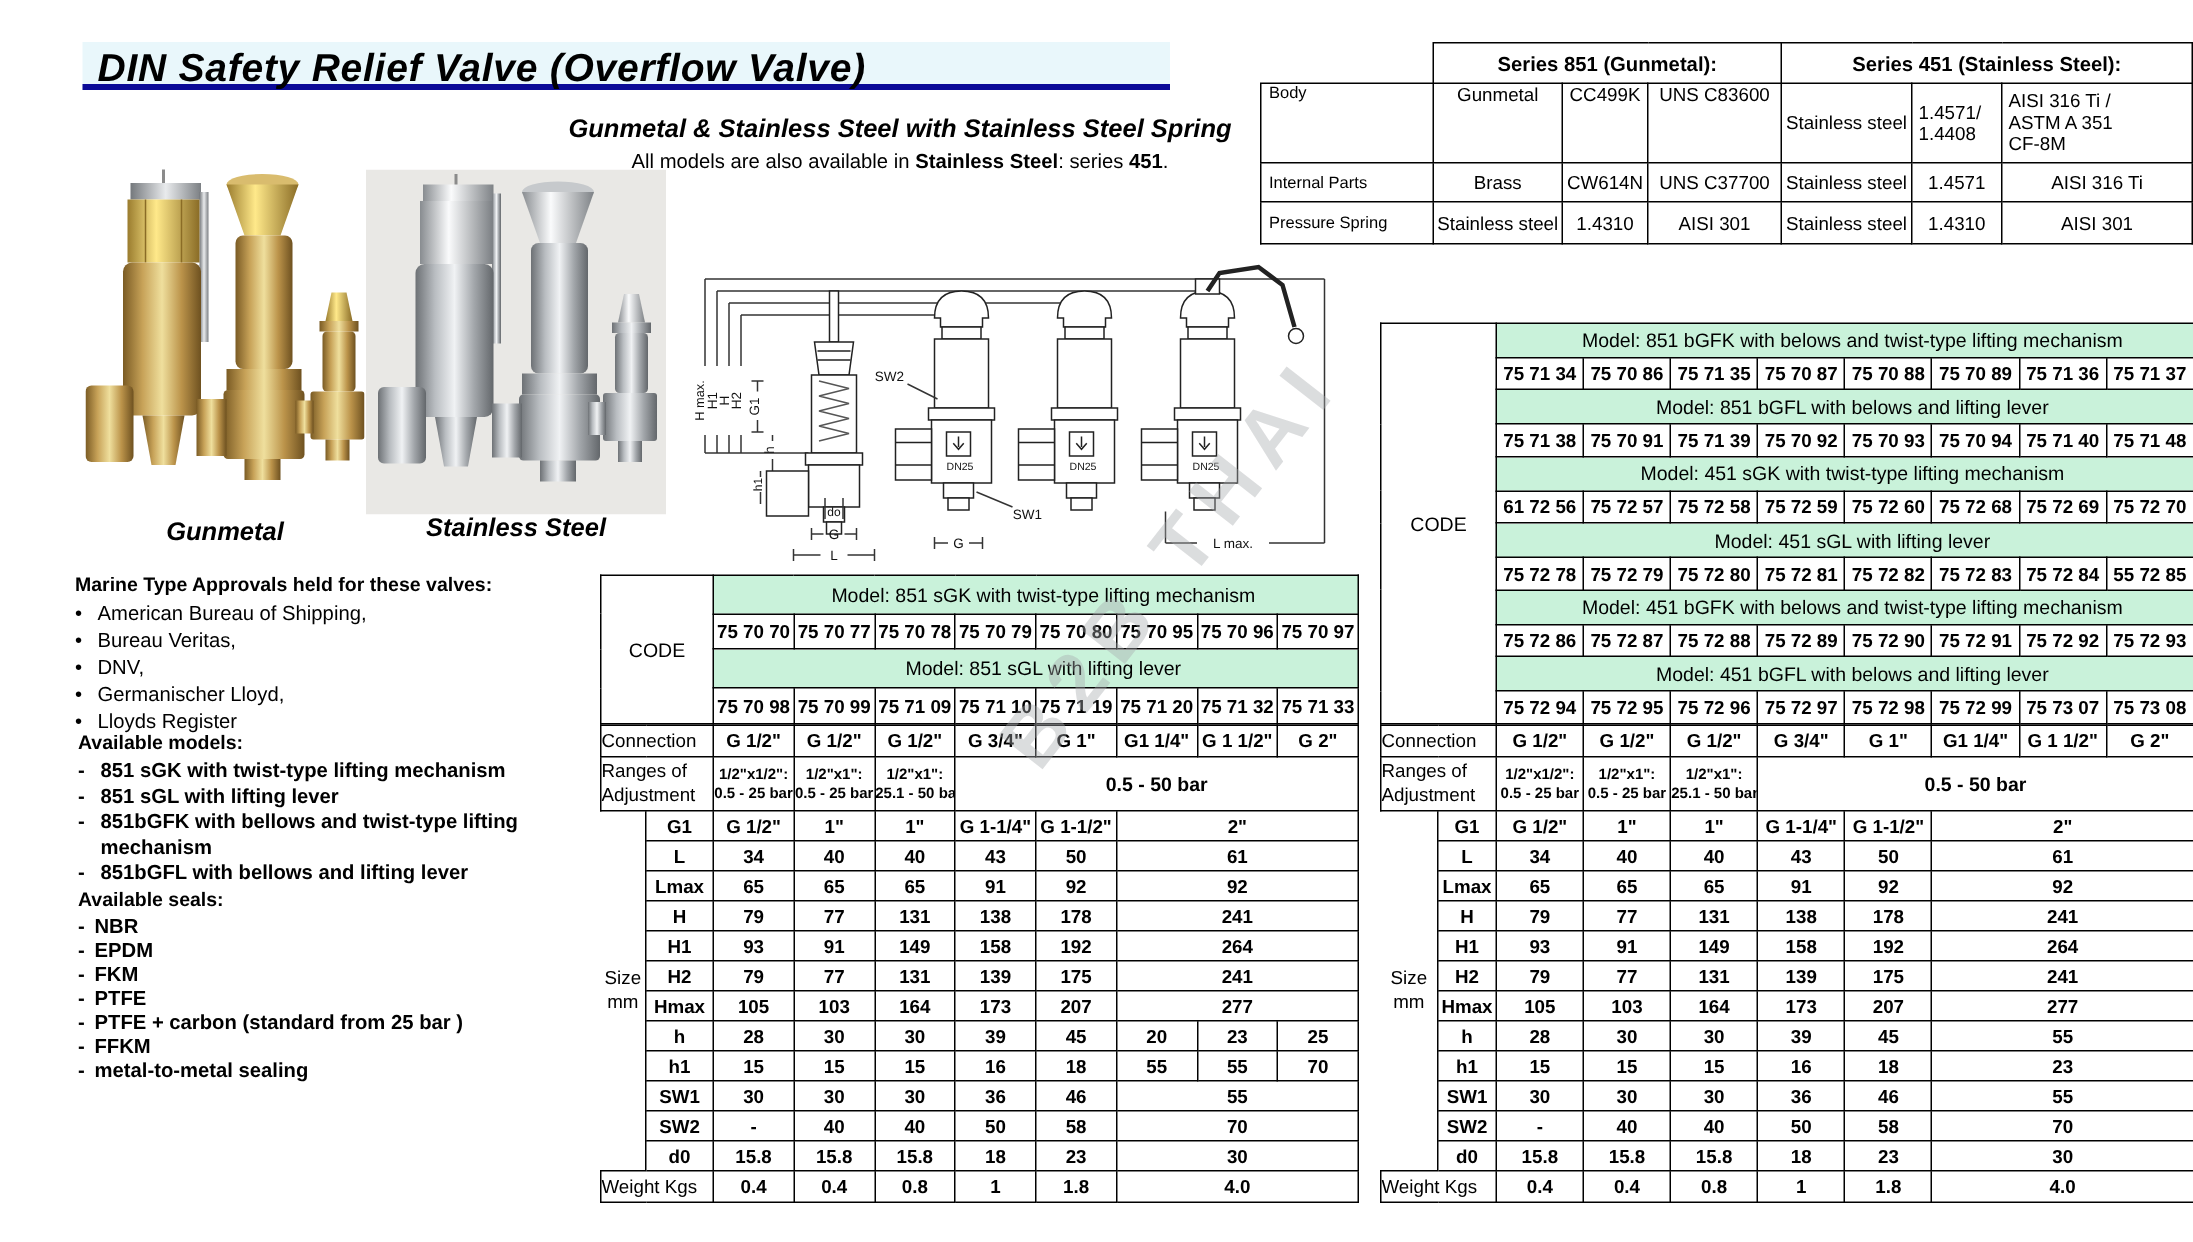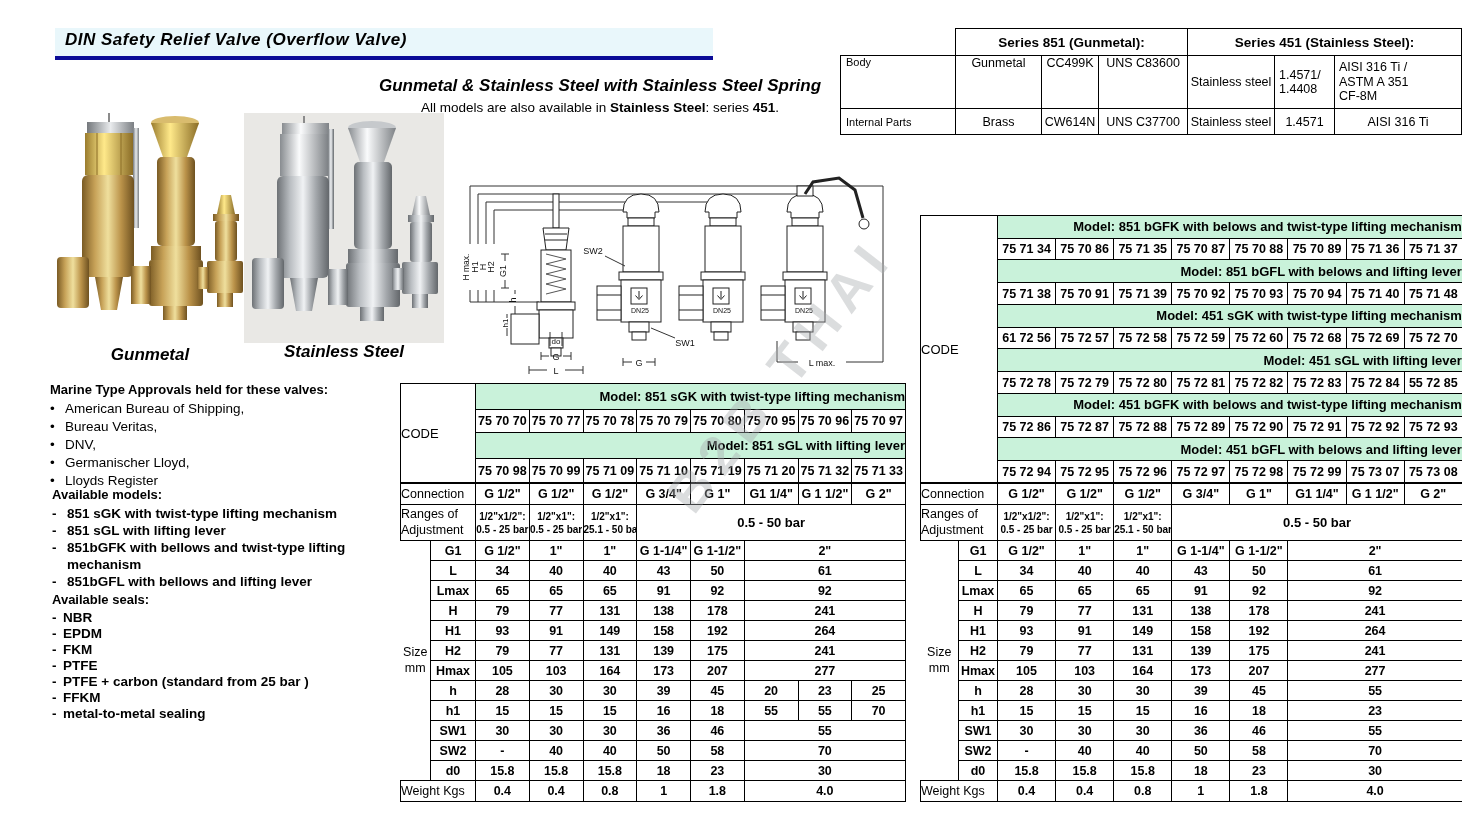--- a/index.html
+++ b/index.html
@@ -1,22 +1,22 @@
 <!DOCTYPE html>
 <html><head>
 <meta charset="utf-8">
 <style>
   html,body{margin:0;padding:0}
   body{width:1462px;height:828px;position:relative;background:#fff;color:#000;
        font-family:"Liberation Sans",sans-serif;overflow:hidden;
        --green:#c9f2da;--titlebg:#e9f7fb;--underline:#0b0b97;--wm:#a8abae}
   .b{font-weight:700}
 
-  #title-bar{position:absolute;left:55px;top:28px;width:658px;height:32px;background:var(--titlebg);
-    border-bottom:4px solid var(--underline);font-style:italic;font-weight:700;font-size:17px;
+  #title-bar{position:absolute;left:55px;top:28px;width:725px;height:32px;background:var(--titlebg);
+    border-bottom:4px solid var(--underline);font-style:italic;font-weight:700;font-size:26px;
     letter-spacing:.5px;padding:2px 0 0 10px;box-sizing:border-box;white-space:nowrap}
   #subtitle{position:absolute;left:375px;top:76px;width:450px;text-align:center;
     font-style:italic;font-weight:700;font-size:17px;white-space:nowrap}
   #availability-note{position:absolute;left:375px;top:100px;width:450px;text-align:center;font-size:13.5px}
 
   #gunmetal-label{position:absolute;left:57px;top:345px;width:186px;text-align:center;
     font-style:italic;font-weight:700;font-size:17px}
   #stainless-label{position:absolute;left:244px;top:342px;width:200px;text-align:center;
     font-style:italic;font-weight:700;font-size:17px}
 
@@ -41,22 +41,22 @@
   .mt-cell{font-size:12.5px;text-align:center}
   .mt-comp{font-size:11px;text-align:left;padding-left:5px}
   .mt-blank{border-top:none;border-left:none}
   .multiline{white-space:pre-line;text-align:left;padding-left:4px;line-height:1.15}
   .vtop{vertical-align:top}
 
   #left-code{left:400px;top:383px;width:505px;height:100px}
   #right-code{left:920px;top:215px;width:542px;height:268px}
   #left-spec{left:400px;top:483px;width:505px}
   #right-spec{left:920px;top:483px;width:542px}
-  .code-label{font-size:13px;text-align:left}
-  .model-header{background:var(--green);font-weight:700;font-size:13px;text-align:right;padding-left:10px}
+  .code-label{font-size:13px;text-align:center}
+  .model-header{background:var(--green);font-weight:400;font-size:13px;text-align:center;padding-left:10px}
   .code-cell{font-weight:700;font-size:12.5px;text-align:center}
   .spec-label{font-size:12.5px;}
   .conn-cell{font-weight:700;font-size:12.5px;text-align:center}
   .ranges-label{line-height:1.25}
   .range-cell{font-size:10px;font-weight:700;text-align:center;line-height:1.3}
   .range-span{font-size:13px;font-weight:700;text-align:center}
   .size-vert{border:none;border-right:1px solid #000;font-size:12.5px;text-align:center;vertical-align:middle;line-height:1.25}
   .row-label{font-size:12.5px;font-weight:700;text-align:center}
   .val-cell{font-size:12.5px;font-weight:700;text-align:center}
 
@@ -194,20 +194,29 @@
 CF-8M</td>
       </tr>
       <tr style="height: 26px;">
         <td class="mt-comp">Internal Parts</td>
         <td class="mt-cell">Brass</td>
         <td class="mt-cell">CW614N</td>
         <td class="mt-cell">UNS C37700</td>
         <td class="mt-cell">Stainless steel</td>
         <td class="mt-cell">1.4571</td>
         <td class="mt-cell">AISI 316 Ti</td>
+      </tr>
+      <tr style="height: 28px;">
+        <td class="mt-comp">Pressure Spring</td>
+        <td class="mt-cell">Stainless steel</td>
+        <td class="mt-cell">1.4310</td>
+        <td class="mt-cell">AISI 301</td>
+        <td class="mt-cell">Stainless steel</td>
+        <td class="mt-cell">1.4310</td>
+        <td class="mt-cell">AISI 301</td>
       </tr>
     </tbody>
 </table>
 
 <svg id="drawing" width="462" height="218" viewBox="0 0 462 218">
   <defs>
     <g id="vlv" fill="#fff" stroke="#222">
       <path d="M10,20 Q10,2 28,2 Q46,2 46,20 L42,20 42,26 14,26 14,20 Z"></path>
       <rect x="15" y="26" width="26" height="8"></rect>
       <rect x="10" y="34" width="36" height="46"></rect>

